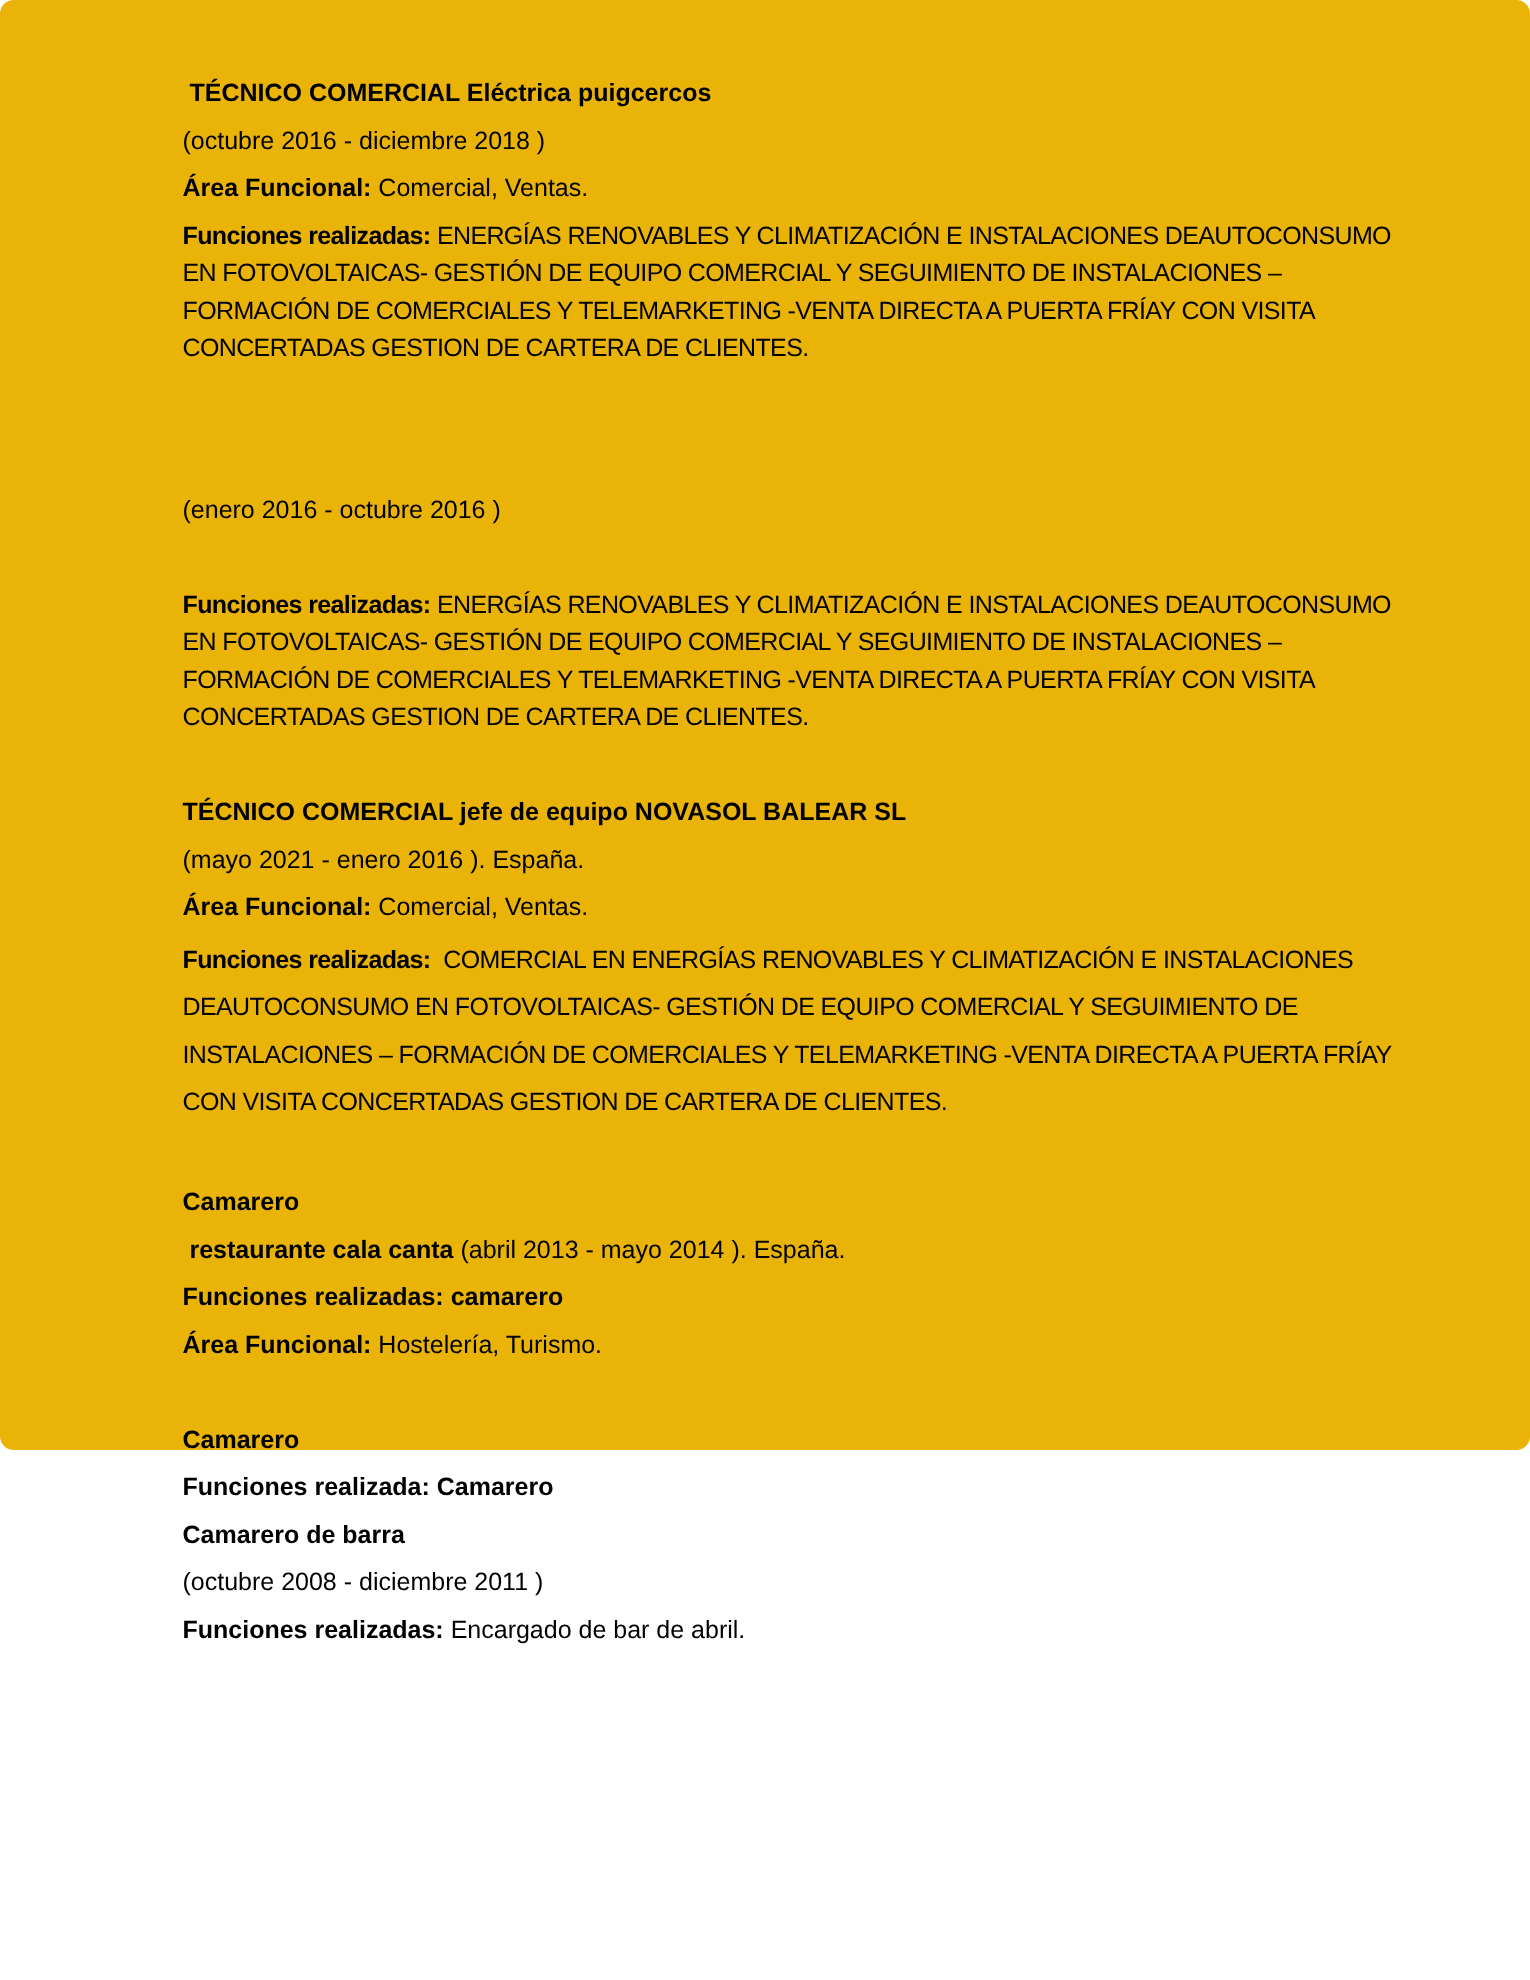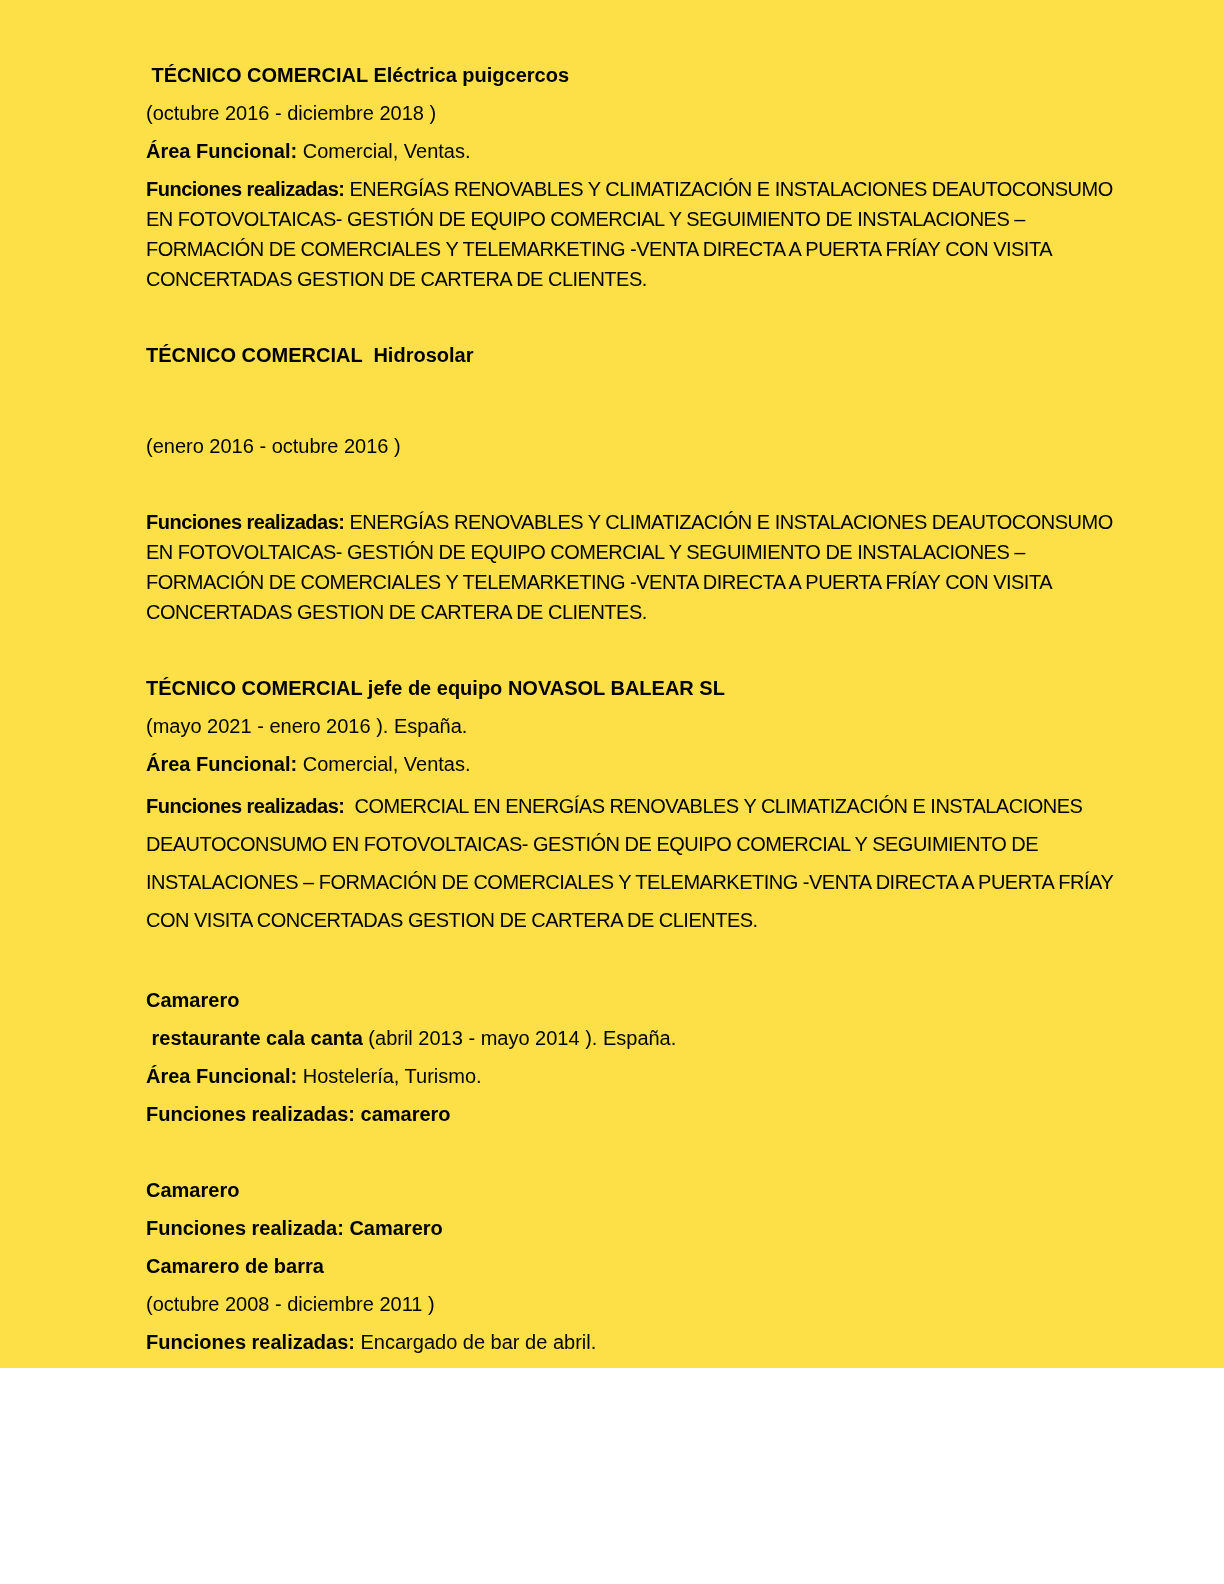--- a/index.html
+++ b/index.html
@@ -10,23 +10,24 @@
     width: 1224px;
     height: 1584px;
     background: #ffffff;
     overflow: hidden;
     font-family: "Liberation Sans", sans-serif;
     color: #000000;
   }
   .page {
     box-sizing: border-box;
     width: 1224px;
-    height: 1368px;
+    height: 1160px;
     padding: 60px 88px 0 146px;
-    background: #fde047;
+    background: #eab308;
+    border-radius: 11px;
   }
   .para {
     margin: 0 0 8px 0;
     font-size: 20px;
     line-height: 30px;
     white-space: pre-wrap;
     word-wrap: break-word;
   }
   .caps {
     letter-spacing: -0.5px;
@@ -51,39 +52,38 @@
 
 <div class="page">
 
   <div class="para b"><span> TÉCNICO COMERCIAL Eléctrica puigcercos</span></div>
   <div class="para"><span>(octubre 2016 - diciembre 2018 )</span></div>
   <div class="para"><span class="b">Área Funcional:</span><span> Comercial, Ventas.</span></div>
   <div class="para caps"><span class="b">Funciones realizadas:</span><span> ENERGÍAS RENOVABLES Y CLIMATIZACIÓN E INSTALACIONES DEAUTOCONSUMO EN FOTOVOLTAICAS- GESTIÓN DE EQUIPO COMERCIAL Y SEGUIMIENTO DE INSTALACIONES – FORMACIÓN DE COMERCIALES Y TELEMARKETING -VENTA DIRECTA A PUERTA FRÍAY CON VISITA CONCERTADAS GESTION DE CARTERA DE CLIENTES.</span></div>
 
   <div class="blank"></div>
 
-  <div class="para b"><span>TÉCNICO COMERCIAL  Hidrosolar</span></div>
   <div class="blank-lg"></div>
   <div class="para"><span>(enero 2016 - octubre 2016 )</span></div>
   <div class="blank"></div>
   <div class="para caps"><span class="b">Funciones realizadas:</span><span> ENERGÍAS RENOVABLES Y CLIMATIZACIÓN E INSTALACIONES DEAUTOCONSUMO EN FOTOVOLTAICAS- GESTIÓN DE EQUIPO COMERCIAL Y SEGUIMIENTO DE INSTALACIONES – FORMACIÓN DE COMERCIALES Y TELEMARKETING -VENTA DIRECTA A PUERTA FRÍAY CON VISITA CONCERTADAS GESTION DE CARTERA DE CLIENTES.</span></div>
 
   <div class="blank"></div>
 
   <div class="para b"><span>TÉCNICO COMERCIAL jefe de equipo NOVASOL BALEAR SL</span></div>
   <div class="para"><span>(mayo 2021 - enero 2016 ). España.</span></div>
   <div class="para"><span class="b">Área Funcional:</span><span> Comercial, Ventas.</span></div>
   <div class="para caps spread"><span class="b">Funciones realizadas:</span><span>  COMERCIAL EN ENERGÍAS RENOVABLES Y CLIMATIZACIÓN E INSTALACIONES DEAUTOCONSUMO EN FOTOVOLTAICAS- GESTIÓN DE EQUIPO COMERCIAL Y SEGUIMIENTO DE INSTALACIONES – FORMACIÓN DE COMERCIALES Y TELEMARKETING -VENTA DIRECTA A PUERTA FRÍAY CON VISITA CONCERTADAS GESTION DE CARTERA DE CLIENTES.</span></div>
 
   <div class="blank"></div>
 
   <div class="para b"><span>Camarero</span></div>
   <div class="para"><span class="b"> restaurante cala canta</span><span> (abril 2013 - mayo 2014 ). España.</span></div>
+  <div class="para b"><span>Funciones realizadas: camarero</span></div>
   <div class="para"><span class="b">Área Funcional:</span><span> Hostelería, Turismo.</span></div>
-  <div class="para b"><span>Funciones realizadas: camarero</span></div>
 
   <div class="blank"></div>
 
   <div class="para b"><span>Camarero</span></div>
   <div class="para b"><span>Funciones realizada: Camarero</span></div>
 
   <div class="para b"><span>Camarero de barra</span></div>
   <div class="para"><span>(octubre 2008 - diciembre 2011 )</span></div>
   <div class="para"><span class="b">Funciones realizadas:</span><span> Encargado de bar de abril.</span></div>
 

